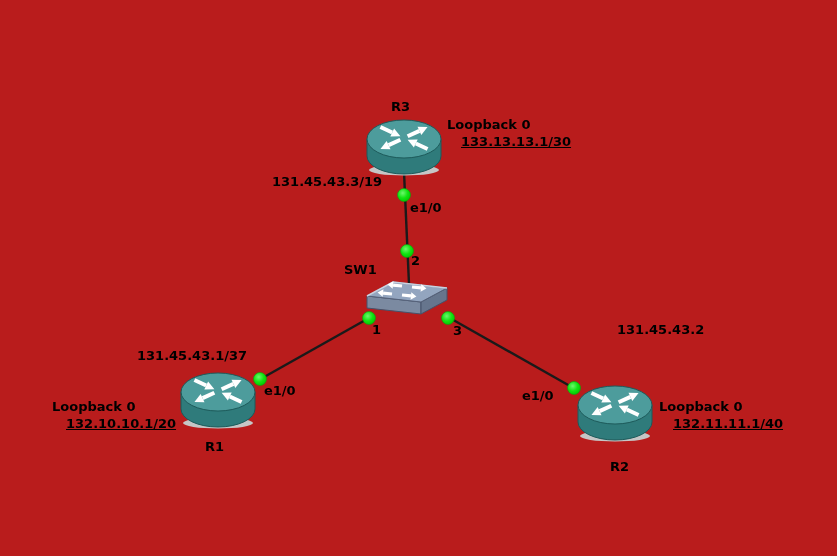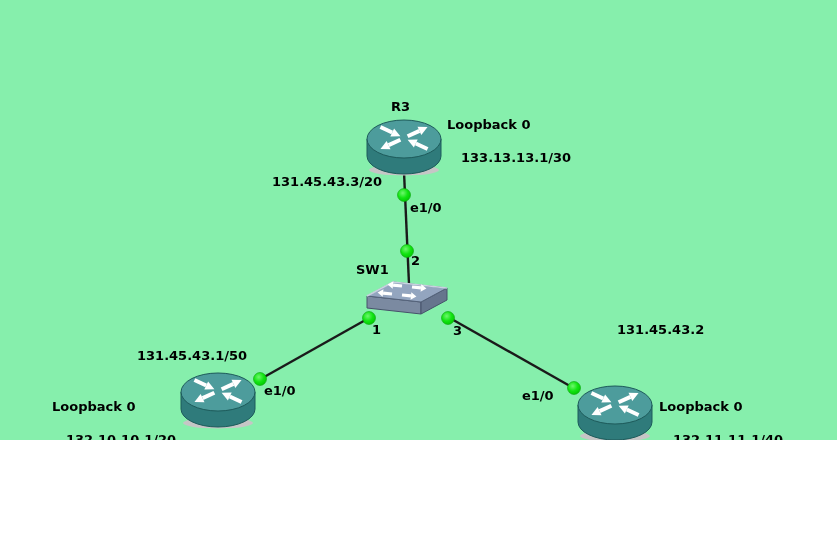--- a/index.html
+++ b/index.html
@@ -1,26 +1,26 @@
 <!DOCTYPE html>
 <html><head>
 <meta charset="utf-8">
 <style>
   html,body { margin:0; padding:0; background:#fff; }
   .canvas {
-    position:relative; width:837px; height:440px; background:#86efac;
+    position:relative; width:837px; height:556px; background:#b91c1c;
     overflow:hidden; font-family:"DejaVu Sans","Liberation Sans",sans-serif;
   }
   .layer { position:absolute; left:0; top:0; }
   .node { position:absolute; }
   .lbl {
     position:absolute; font-weight:700; font-size:13px; line-height:14px;
     color:#000; white-space:nowrap;
   }
-  .loopback .ip { margin-left:14px; margin-top:19px; }
+  .loopback .ip { margin-left:14px; margin-top:3px;text-decoration:underline; }
   .link { stroke:#1a1a1a; stroke-width:2.4; }
   .dot  { stroke:#0aa50a; stroke-width:0.6; }
 </style>
 </head>
 <body>
 
 <div class="canvas">
 
   <svg class="layer" width="837" height="556" viewBox="0 0 837 556">
     <defs>
@@ -144,29 +144,29 @@
           </g>
       </g>
     </svg>
   </div>
 
   <div class="lbl" style="left:391px;top:100px">R3</div>
   <div class="lbl loopback" style="left:447px;top:118px">
     <div class="t">Loopback 0</div>
     <div class="ip">133.13.13.1/30</div>
   </div>
-  <div class="lbl" style="left:272px;top:175px">131.45.43.3/20</div>
+  <div class="lbl" style="left:272px;top:175px">131.45.43.3/19</div>
   <div class="lbl" style="left:410px;top:201px">e1/0</div>
 
   <div class="lbl" style="left:411px;top:254px">2</div>
-  <div class="lbl" style="left:356px;top:263px">SW1</div>
+  <div class="lbl" style="left:344px;top:263px">SW1</div>
   <div class="lbl" style="left:372px;top:323px">1</div>
   <div class="lbl" style="left:453px;top:324px">3</div>
 
-  <div class="lbl" style="left:137px;top:349px">131.45.43.1/50</div>
+  <div class="lbl" style="left:137px;top:349px">131.45.43.1/37</div>
   <div class="lbl" style="left:264px;top:384px">e1/0</div>
   <div class="lbl loopback" style="left:52px;top:400px">
     <div class="t">Loopback 0</div>
     <div class="ip">132.10.10.1/20</div>
   </div>
   <div class="lbl" style="left:205px;top:440px">R1</div>
 
   <div class="lbl" style="left:617px;top:323px">131.45.43.2</div>
   <div class="lbl" style="left:522px;top:389px">e1/0</div>
   <div class="lbl loopback" style="left:659px;top:400px">

